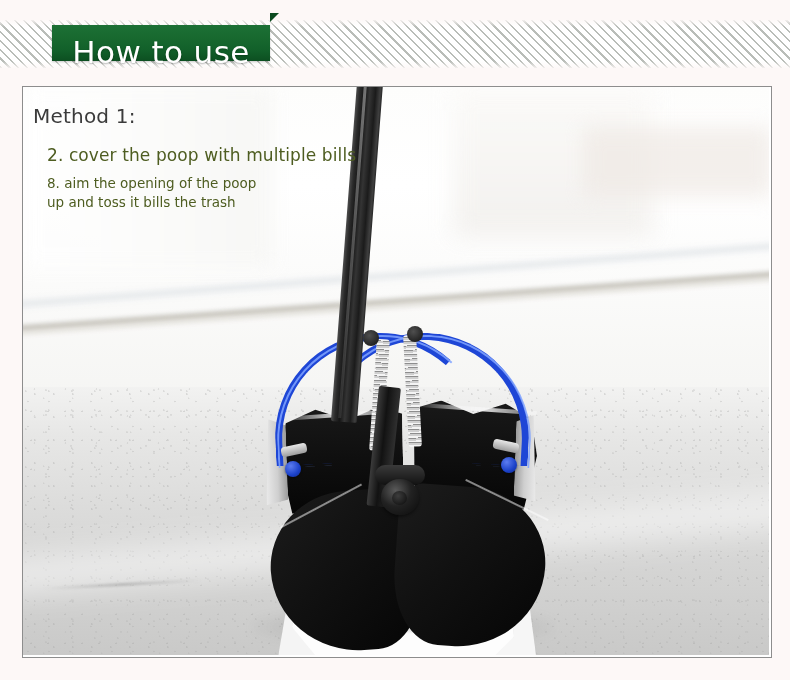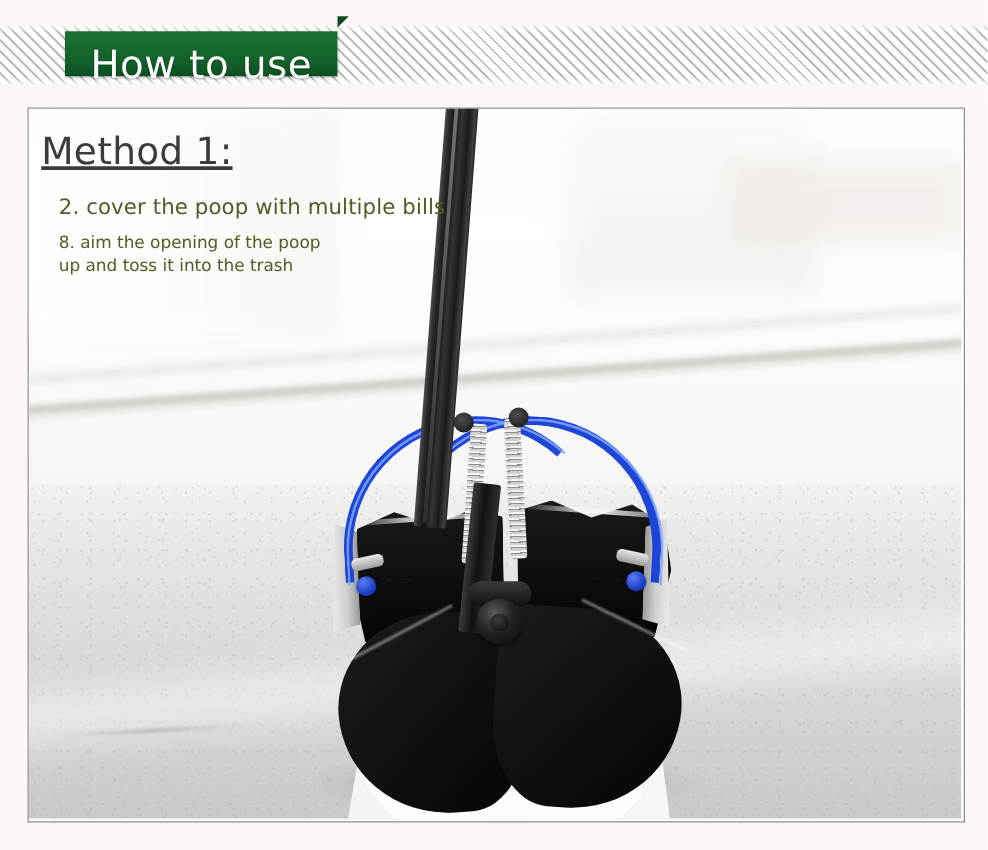--- a/index.html
+++ b/index.html
@@ -466,26 +466,25 @@
   
   .overlay {
     position: absolute;
     left: 10px;
     top: 18px;
     width: 380px;
   }
   .method-title {
     margin: 0;
     color: #3b3b3b;
-    font-size: 30px;
+    font-size: 20px;
     font-weight: 400;
     letter-spacing: 0.2px;
     font-family: "DejaVu Sans", sans-serif;
     line-height: 1.1;
-    text-decoration: underline;
   }
   .step-primary {
     margin: 18px 0 0 14px;
     color: #4e5d21;
     font-size: 17px;
     font-weight: 400;
     letter-spacing: 0.1px;
     font-family: "DejaVu Sans", sans-serif;
     white-space: nowrap;
   }
@@ -573,18 +572,18 @@
       <div class="hub-top"></div>
       <div class="hub"></div>
       <div class="hub-core"></div>
     </div>
 
     <div class="overlay">
       <h1 class="method-title">Method 1:</h1>
       <p class="step-primary">2. cover the poop with multiple bills</p>
       <p class="step-secondary">
         <span>8. aim the opening of the poop</span>
-        <span>up and toss it into the trash</span>
+        <span>up and toss it bills the trash</span>
       </p>
     </div>
 
   </div>
 </div>
 
 </body></html>

